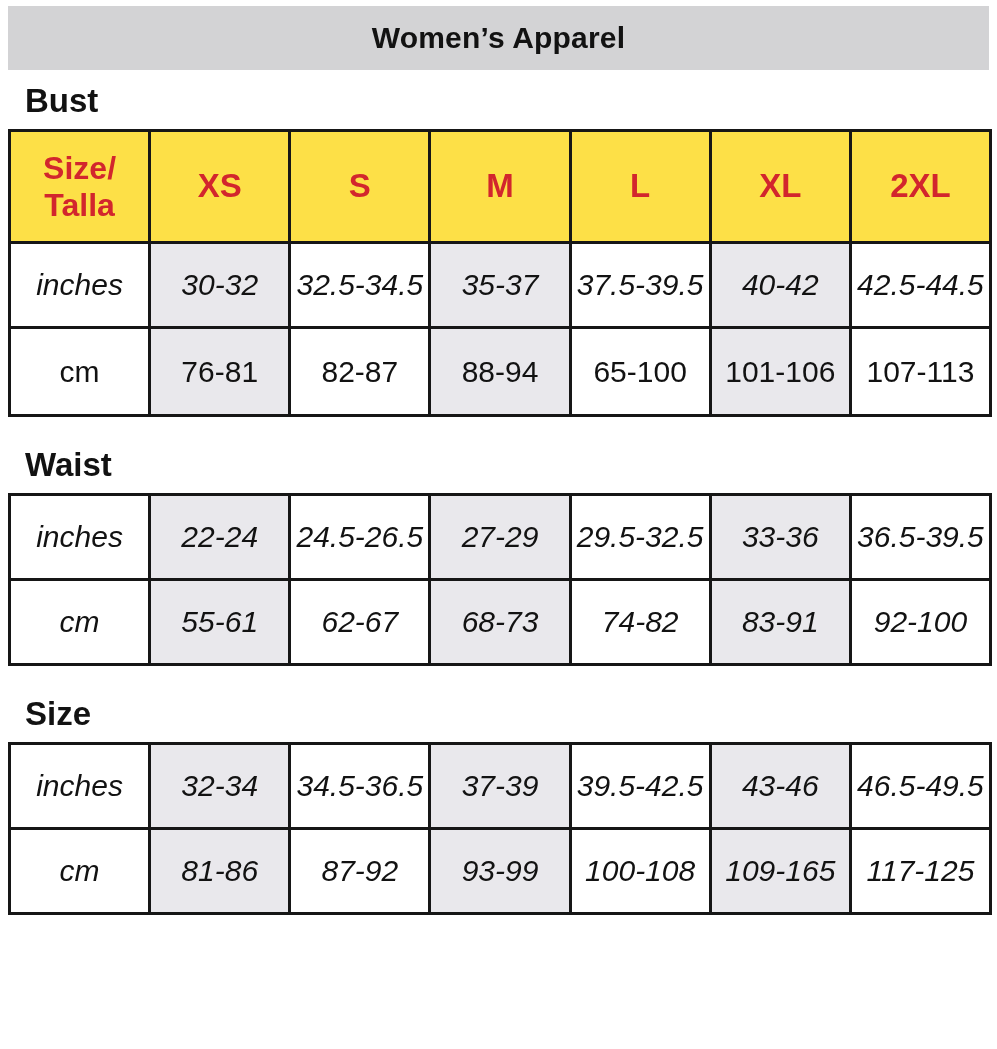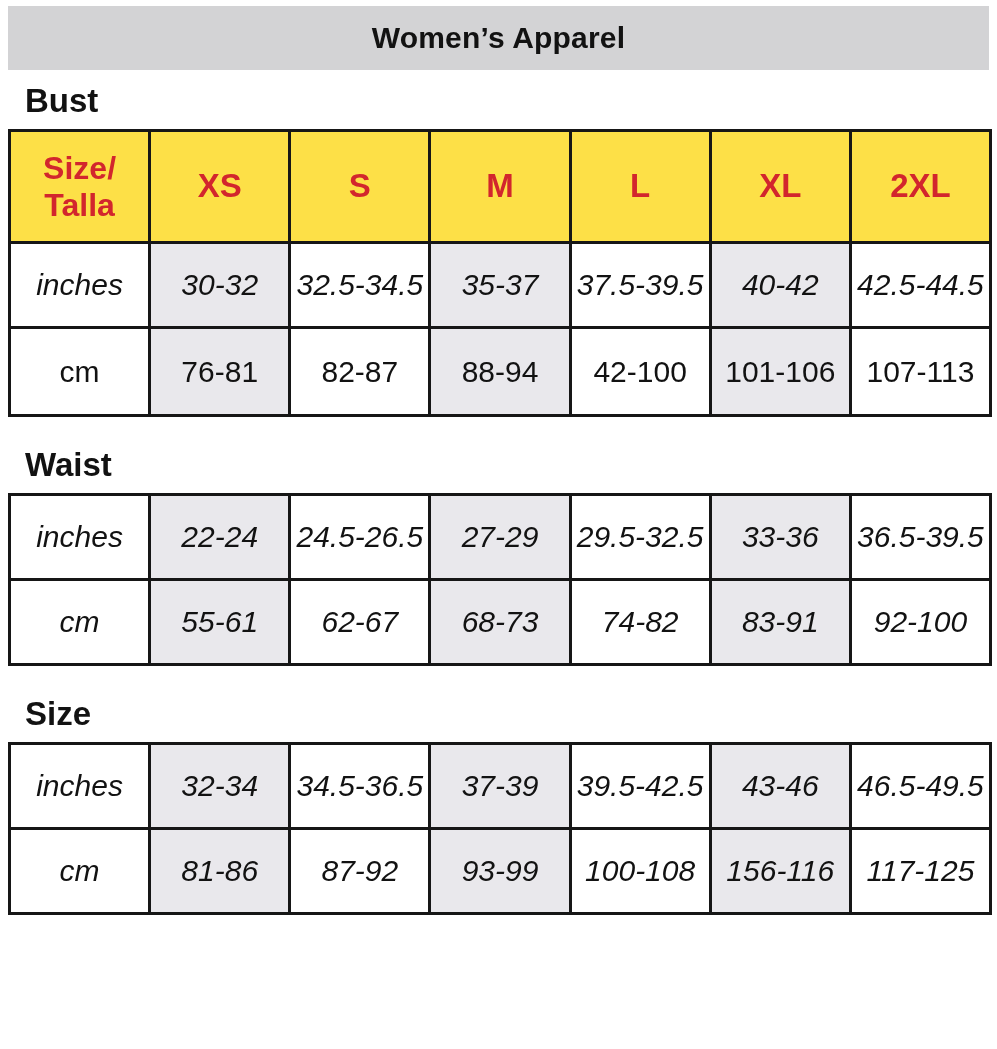--- a/index.html
+++ b/index.html
@@ -78,21 +78,21 @@
       <td>35-37</td>
       <td>37.5-39.5</td>
       <td>40-42</td>
       <td>42.5-44.5</td>
     </tr>
     <tr class="row-std2">
       <td>cm</td>
       <td>76-81</td>
       <td>82-87</td>
       <td>88-94</td>
-      <td>42-100</td>
+      <td>65-100</td>
       <td>101-106</td>
       <td>107-113</td>
     </tr>
   </tbody>
 </table>
 
 <h2 class="section-heading">Waist</h2>
 
 <table>
   <tbody>
@@ -129,17 +129,17 @@
       <td>39.5-42.5</td>
       <td>43-46</td>
       <td>46.5-49.5</td>
     </tr>
     <tr class="row-std">
       <td>cm</td>
       <td>81-86</td>
       <td>87-92</td>
       <td>93-99</td>
       <td>100-108</td>
-      <td>156-116</td>
+      <td>109-165</td>
       <td>117-125</td>
     </tr>
   </tbody>
 </table>
 
 </body></html>

